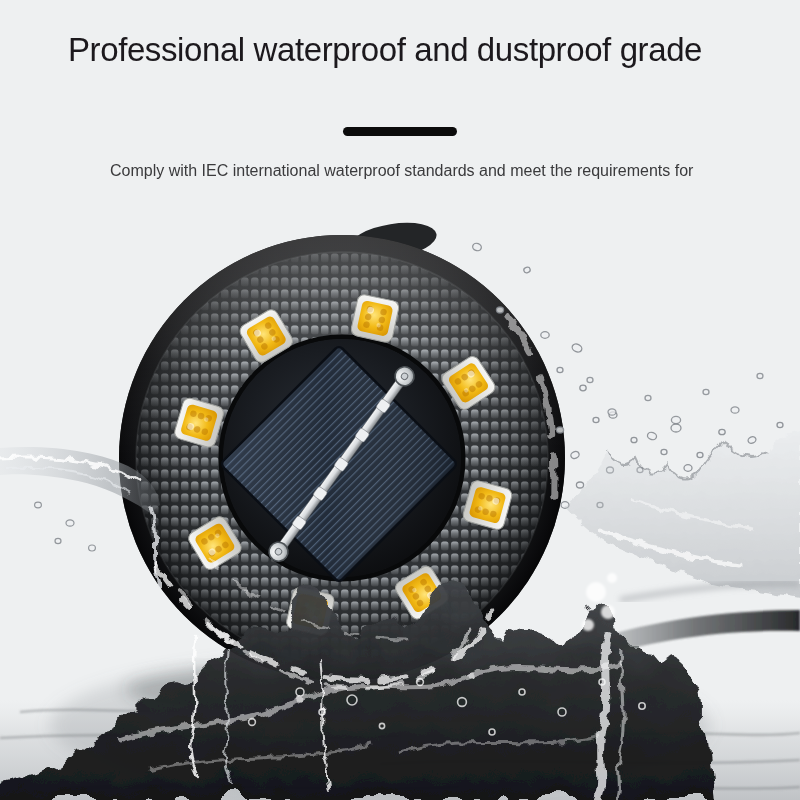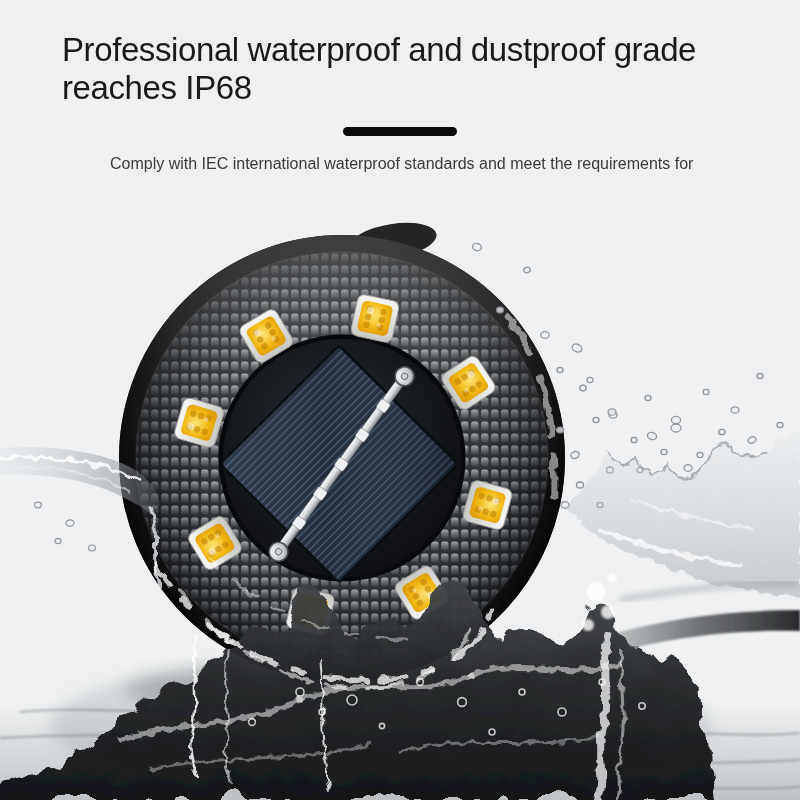--- a/index.html
+++ b/index.html
@@ -5,25 +5,25 @@
   :root{
     --bg:#eef0f1; --title:#1c191d; --subtitle:#3a3a3c; --divider:#0b0b0b;
     --led-core:#f2ba16; --led-light:#ffe47a; --led-deep:#dc9a05;
     --panel-base:#1e2836; --panel-stripe:#4a5c73;
     --metal:#d9dcdf; --body-dark:#1a1b1d; --knurl-base:#303336; --water-dark:#17181a;
   }
   *{margin:0;padding:0;box-sizing:border-box}
   html,body{width:800px;height:800px;overflow:hidden}
   body{background:var(--bg);font-family:"Liberation Sans",sans-serif;position:relative}
   .scene{position:absolute;left:0;top:0;width:800px;height:800px}
-  .hdr-title{position:absolute;left:62px;top:31px;font-size:33px;line-height:38px;
+  .hdr-title{position:absolute;left:68px;top:31px;font-size:33px;line-height:38px;
     letter-spacing:-0.4px;color:var(--title);font-weight:400;width:700px}
   .hdr-divider{position:absolute;left:343px;top:127px;width:114px;height:9px;
     border-radius:5px;background:var(--divider)}
-  .hdr-subtitle{position:absolute;left:110px;top:153px;font-size:16px;line-height:21px;
+  .hdr-subtitle{position:absolute;left:110px;top:160px;font-size:16px;line-height:21px;
     color:var(--subtitle);width:620px}
 </style>
 </head>
 <body>
 
 <svg class="scene" viewBox="0 0 800 800" aria-hidden="true">
   <defs>
     <linearGradient id="bump" x1="0" y1="0" x2="0" y2="1">
       <stop offset="0" stop-color="#a6abb0"></stop>
         <stop offset="0.45" stop-color="#6e7276"></stop>
@@ -321,18 +321,17 @@
   <g fill="rgba(255,255,255,0.8)" filter="url(#blur1)">
     <circle cx="596" cy="592" r="10"></circle>
       <circle cx="608" cy="612" r="7"></circle>
     <circle cx="588" cy="625" r="6"></circle>
       <circle cx="612" cy="578" r="5"></circle>
   </g>
 </svg>
 
 <div class="hdr-title">
   <div>Professional waterproof and dustproof grade</div>
-  <div>reaches IP68</div>
 </div>
 <div class="hdr-divider"></div>
 <div class="hdr-subtitle">
   <div>Comply with IEC international waterproof standards and meet the requirements for</div>
 </div>
 
 </body></html>

